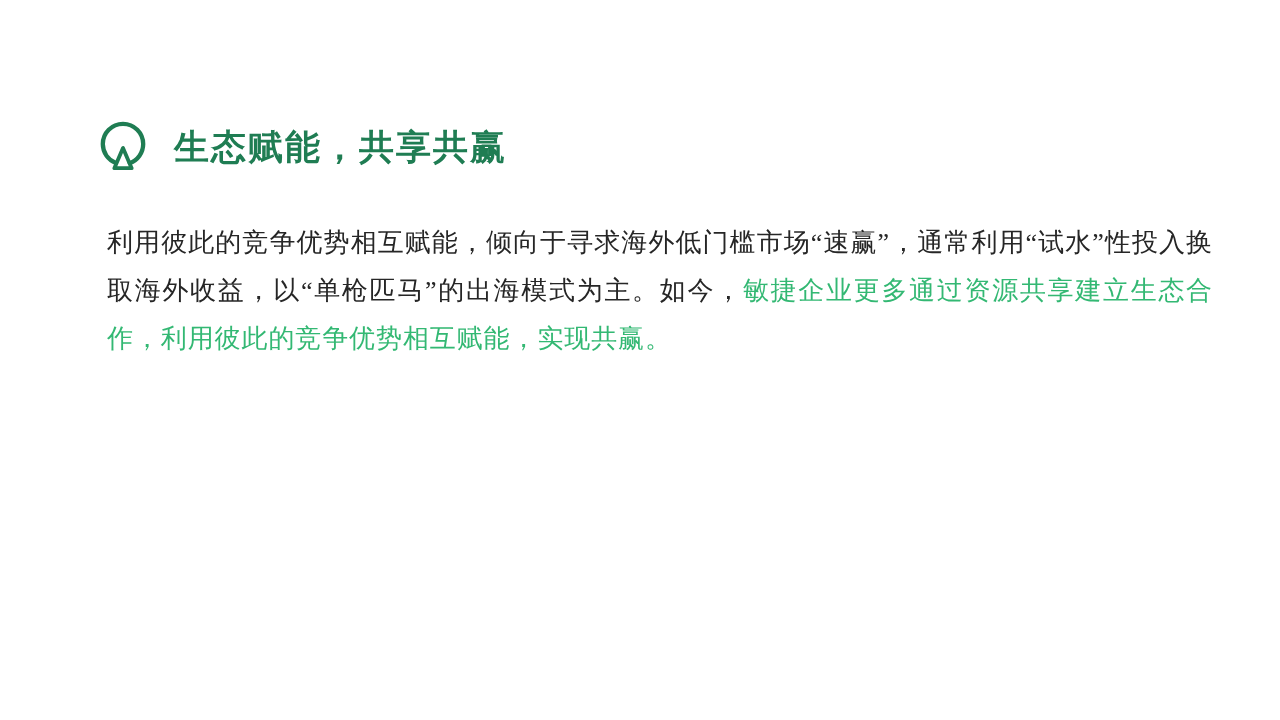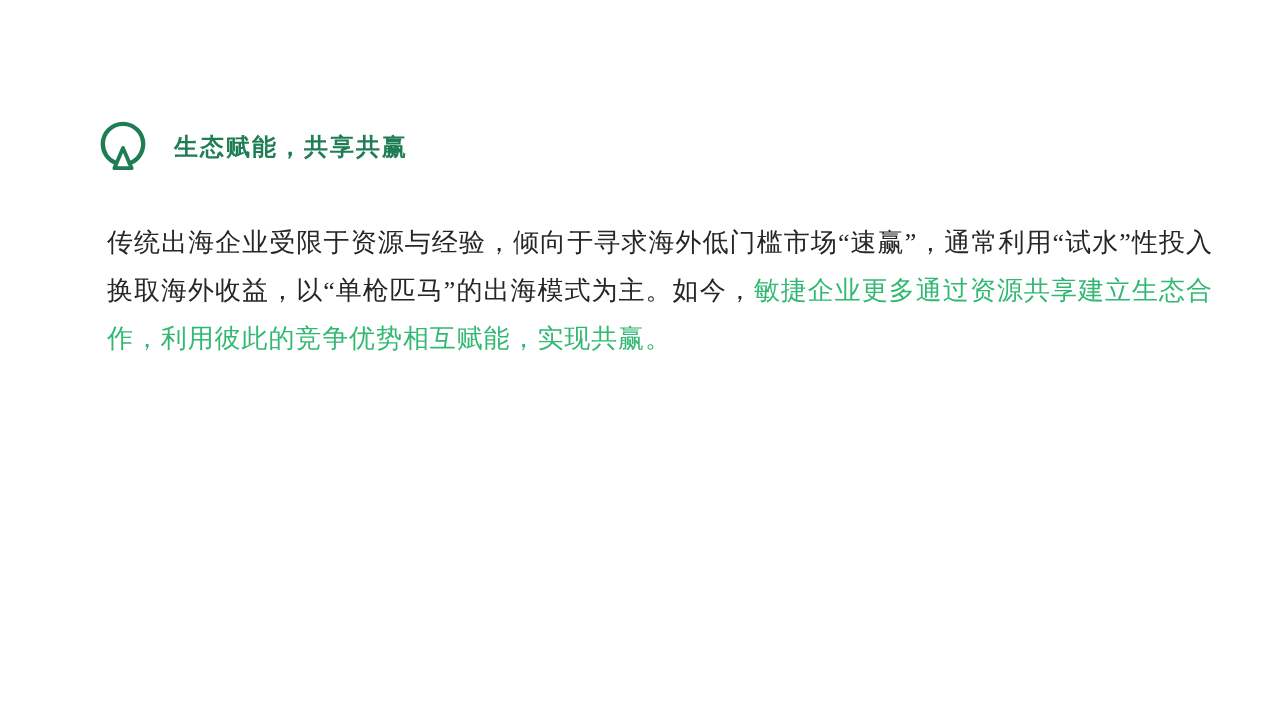--- a/index.html
+++ b/index.html
@@ -25,21 +25,21 @@
   }
   .header .icon-wrap {
     width: 50px;
     height: 58px;
     flex: 0 0 auto;
     display: flex;
     align-items: center;
     justify-content: center;
   }
   .page-title {
-    font-size: 24px;
+    font-size: 35px;
     font-weight: bold;
     letter-spacing: 2px;
     color: #1F7D53;
     line-height: 1;
     white-space: nowrap;
   }
   .content {
     position: absolute;
     left: 107px;
     top: 219px;
@@ -66,16 +66,16 @@
 
         <circle cx="26" cy="26" r="21" fill="none" stroke="#1F7D53" stroke-width="4.5" stroke-dasharray="25.6 14.7 92" stroke-linecap="round"></circle>
 
         <polygon points="26,30 17,51 35,51" fill="none" stroke="#1F7D53" stroke-width="4" stroke-linejoin="round"></polygon>
       </svg>
     </div>
     <h1 class="page-title">生态赋能，共享共赢</h1>
   </div>
 
   <div class="content">
-    <p class="para"><span>传统出海企业受限于资源与经验，倾向于寻求海外低门槛市场“速赢”，通常利用“试水”性投入换取海外收益，以“单枪匹马”的出海模式为主。如今，</span><span class="hl">敏捷企业更多通过资源共享建立生态合作，利用彼此的竞争优势相互赋能，实现共赢。</span></p>
+    <p class="para"><span>利用彼此的竞争优势相互赋能，倾向于寻求海外低门槛市场“速赢”，通常利用“试水”性投入换取海外收益，以“单枪匹马”的出海模式为主。如今，</span><span class="hl">敏捷企业更多通过资源共享建立生态合作，利用彼此的竞争优势相互赋能，实现共赢。</span></p>
   </div>
 
 </div>
 
 </body></html>

